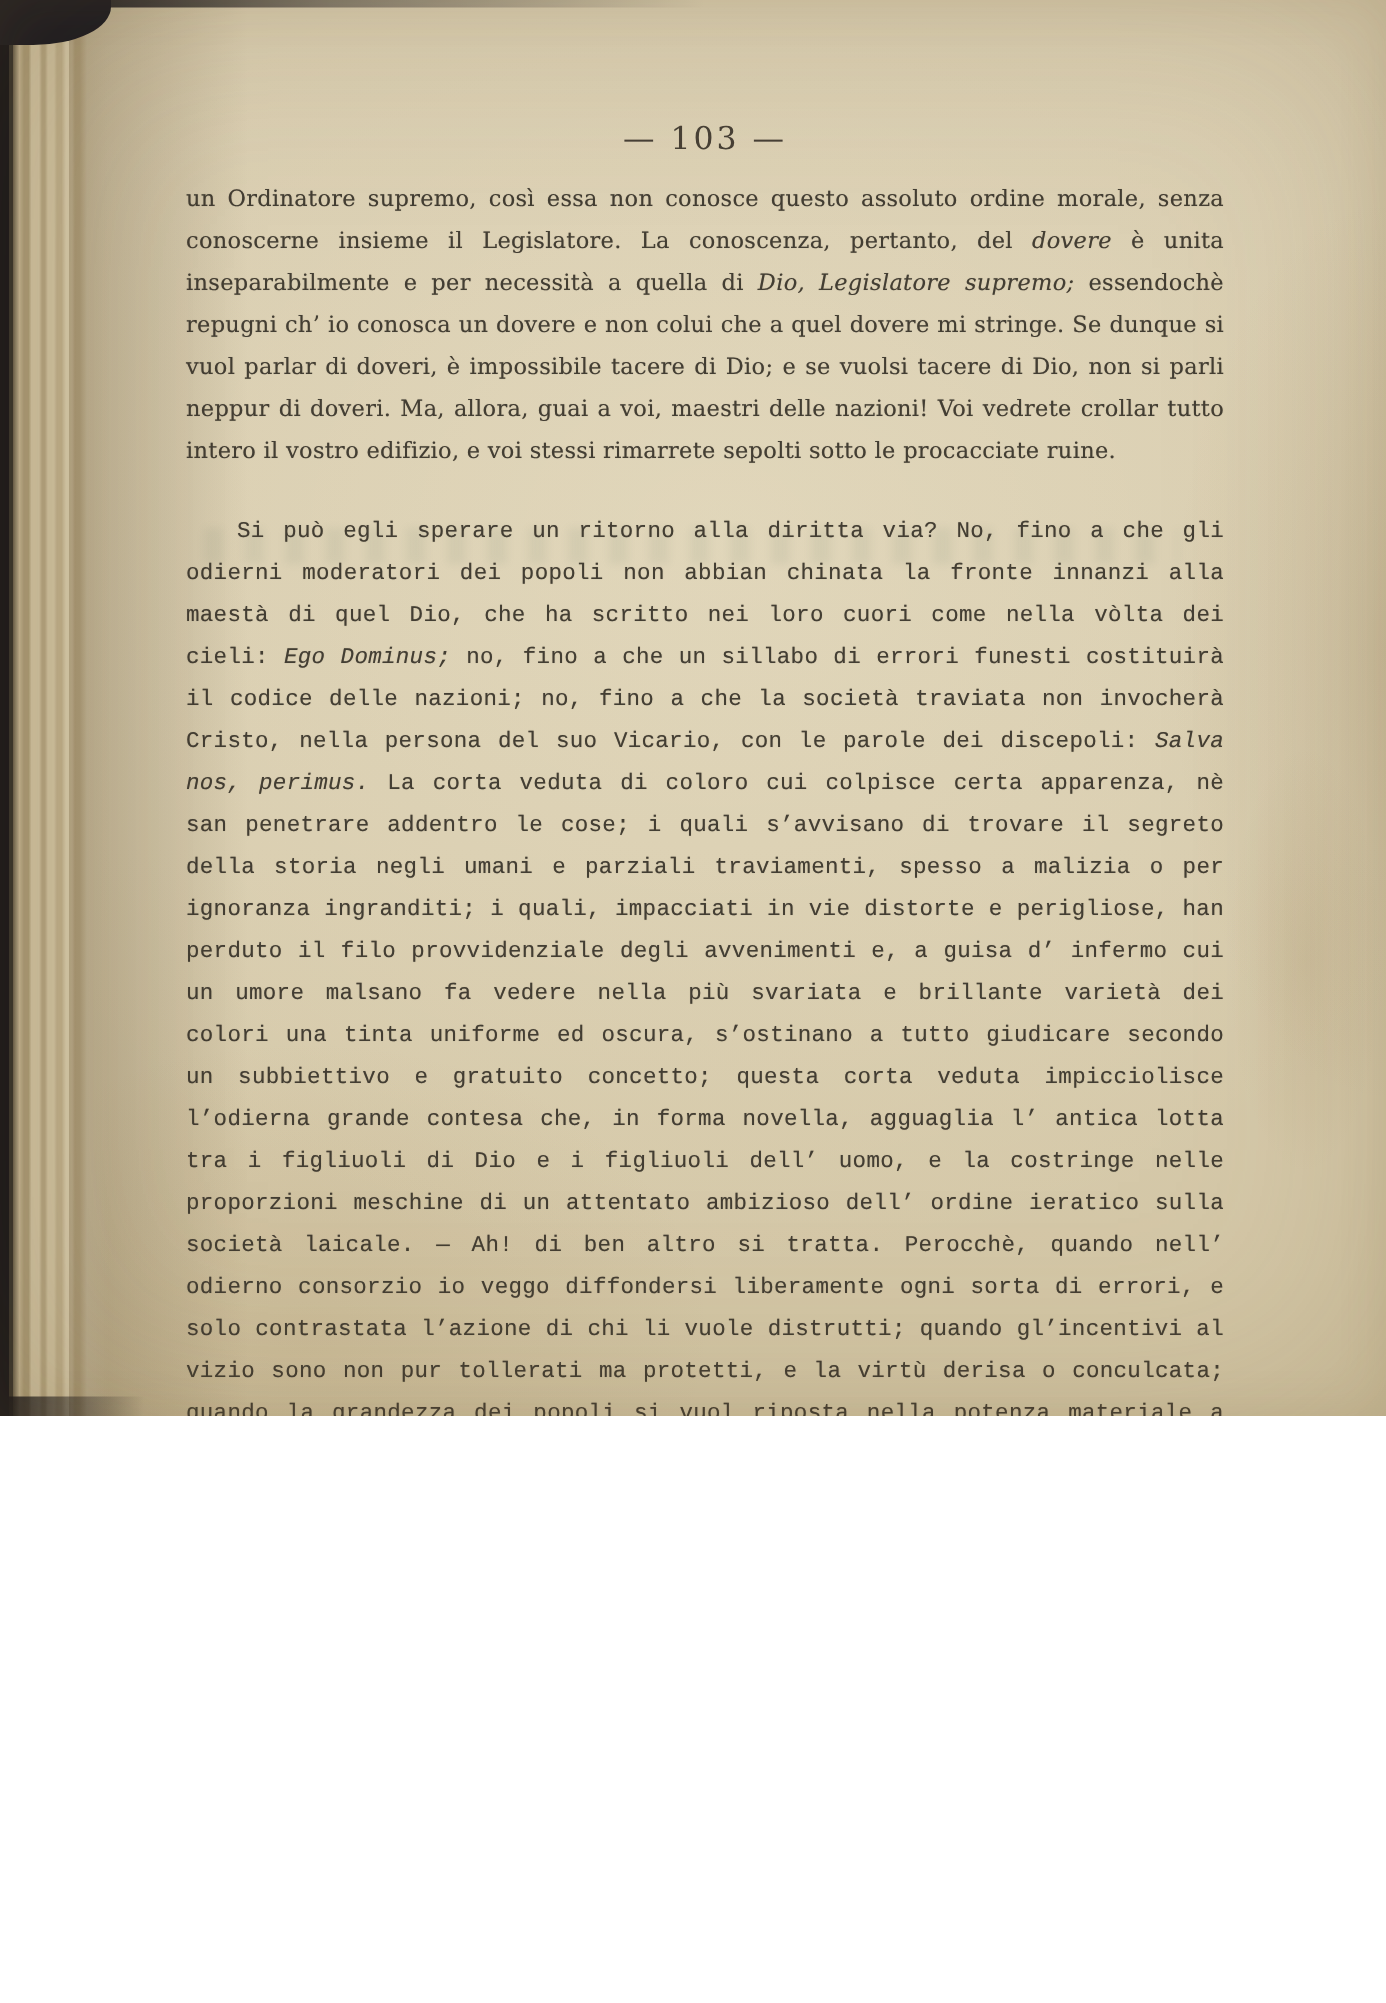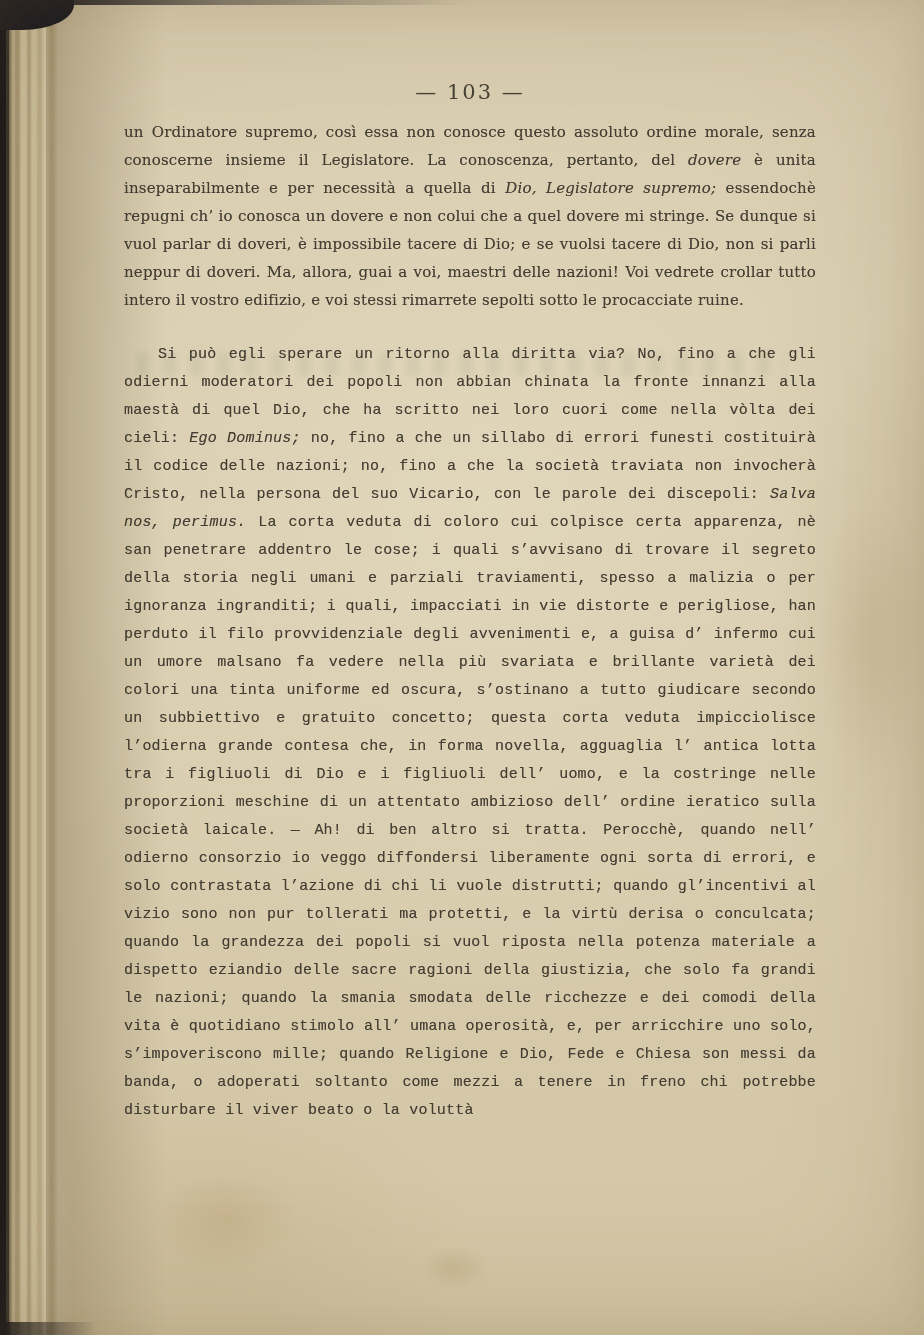--- a/index.html
+++ b/index.html
@@ -3,21 +3,21 @@
 <meta charset="utf-8">
 <style>
   * { margin:0; padding:0; box-sizing:border-box; }
   html, body { width:924px; height:1335px; }
   body{
     font-family:"DejaVu Serif","Liberation Serif",serif;
     overflow:hidden;
   }
   .scan{
     position:relative;
-    width:924px; height:1335px;
+    width:924px; height:944px;
     background-color:#d8ccae;
     background-image:
       radial-gradient(ellipse 420px 300px at 22% 94%, rgba(135,100,45,.10), transparent 65%),
       radial-gradient(ellipse 200px 420px at 100% 46%, rgba(130,100,55,.12), transparent 72%),
       radial-gradient(ellipse 760px 640px at 52% 38%, rgba(255,250,228,.22), transparent 78%),
       linear-gradient(180deg,#d9cdb0 0%, #d8ccae 60%, #d3c6a5 100%);
     overflow:hidden;
   }
   .vignette{
     position:absolute; inset:0; pointer-events:none;

